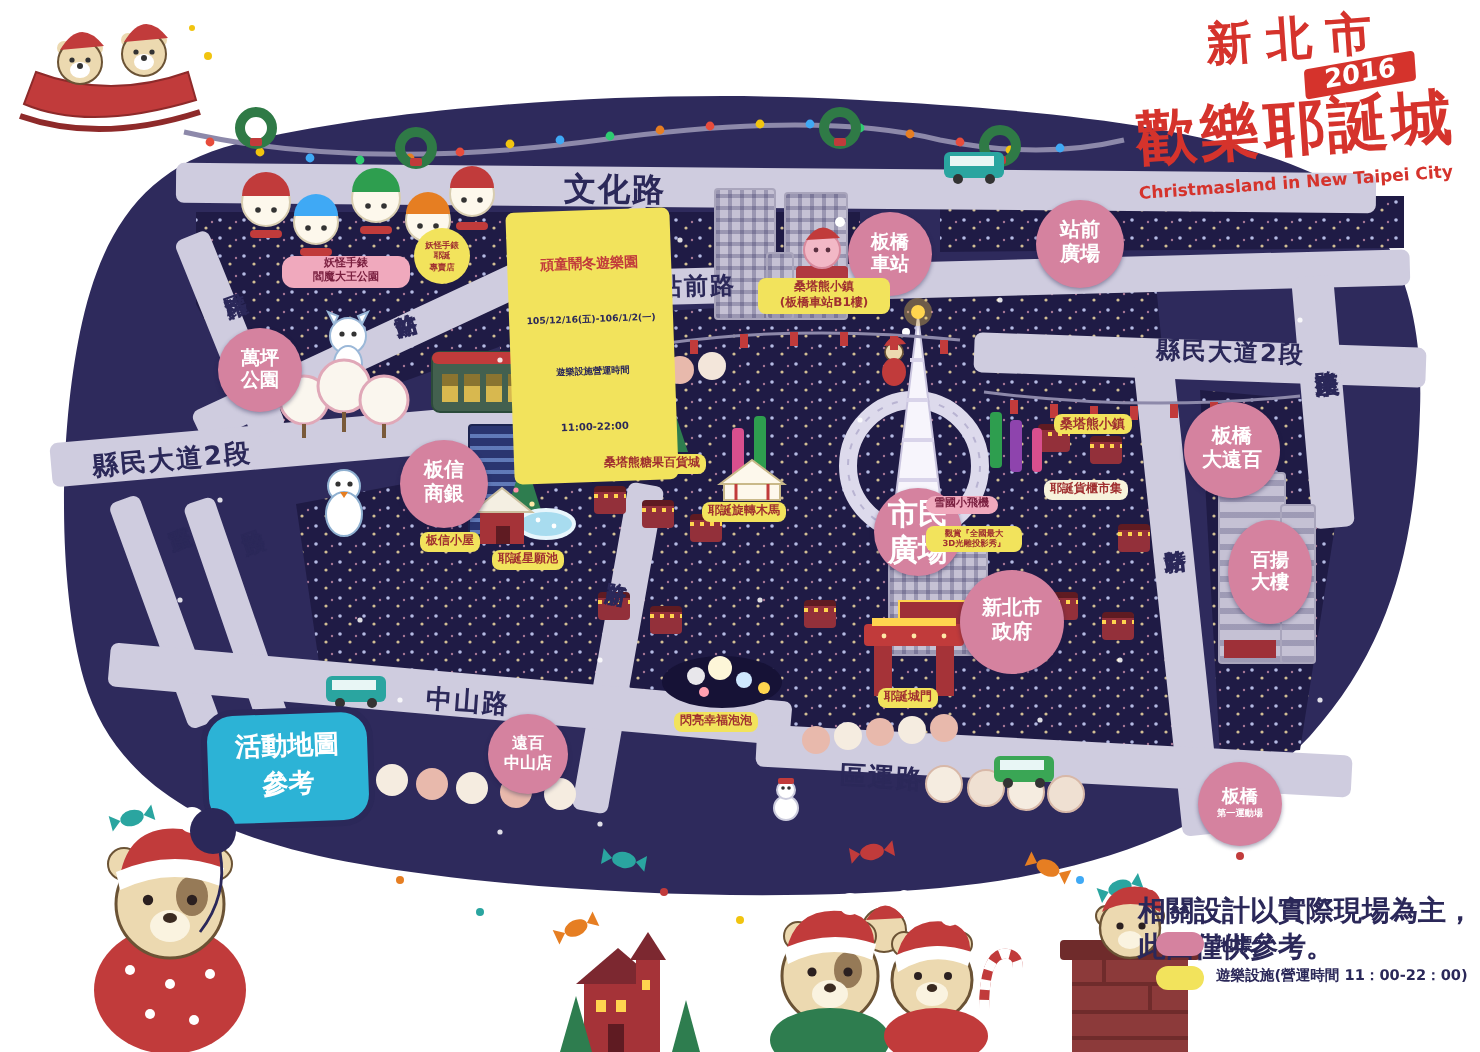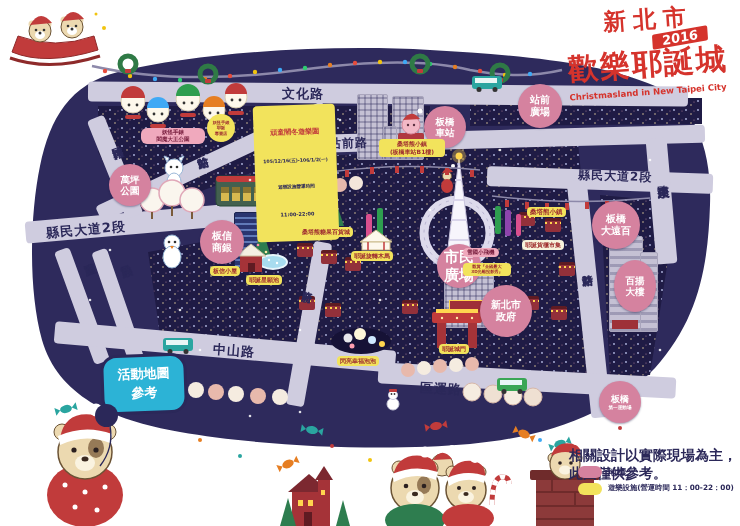--- a/index.html
+++ b/index.html
@@ -85,21 +85,21 @@
   <div class="road" style="left:487px;top:170px;width:226px;height:20px;transform:rotate(2deg)"></div>
   <div class="road" style="left:651px;top:138px;width:21px;height:126px;transform:rotate(-5deg)"></div>
   <div class="road" style="left:579px;top:180px;width:20px;height:238px;transform:rotate(-6deg)"></div>
   <div class="road" style="left:300px;top:241px;width:18px;height:166px;transform:rotate(10deg)"></div>
   <div class="road" style="left:106px;top:114px;width:18px;height:106px;transform:rotate(-22deg)"></div>
   <div class="road" style="left:74px;top:246px;width:16px;height:120px;transform:rotate(-20deg)"></div>
   <div class="road" style="left:111px;top:247px;width:16px;height:124px;transform:rotate(-19deg)"></div>
   <div class="road" style="left:54px;top:336px;width:342px;height:22px;transform:rotate(5deg)"></div>
   <div class="road" style="left:378px;top:370px;width:298px;height:21px;transform:rotate(3deg)"></div>
 
-  <div class="rlab" style="left:282px;top:85px;font-size:13px;transform:rotate(.5deg)">文化路</div>
+  <div class="rlab" style="left:282px;top:85px;font-size:16px;transform:rotate(.5deg)">文化路</div>
   <div class="rlab" style="left:329px;top:135px;font-size:12px;transform:rotate(-1.5deg)">站前路</div>
   <div class="rlab vlab" style="left:190px;top:149px;font-size:11px;transform:rotate(-16deg)">站前路</div>
   <div class="rlab" style="left:46px;top:221px;font-size:13px;transform:rotate(-5deg)">縣民大道2段</div>
   <div class="rlab" style="left:578px;top:168px;font-size:12px;transform:rotate(2deg)">縣民大道2段</div>
   <div class="rlab vlab" style="left:653px;top:176px;font-size:12px;transform:rotate(-5deg)">漢生東路</div>
   <div class="rlab vlab" style="left:577px;top:266px;font-size:11px;transform:rotate(-6deg)">新站路</div>
   <div class="rlab vlab" style="left:303px;top:283px;font-size:10.5px;transform:rotate(10deg)">新府路</div>
   <div class="rlab vlab" style="left:104px;top:140px;font-size:11px;transform:rotate(-20deg)">民權路</div>
   <div class="rlab vlab" style="left:76px;top:256px;font-size:11px;transform:rotate(-20deg)">重慶路</div>
   <div class="rlab vlab" style="left:113px;top:258px;font-size:11px;transform:rotate(-19deg)">民族路</div>
@@ -557,34 +557,36 @@
         <circle cx="240" cy="456" r="2" fill="#2aa5a0"></circle>
       <circle cx="332" cy="446" r="2" fill="#c13b3b"></circle>
         <circle cx="370" cy="460" r="2" fill="#f1c40f"></circle>
       <circle cx="540" cy="440" r="2" fill="#3fa9f5"></circle>
         <circle cx="620" cy="428" r="2" fill="#c13b3b"></circle>
     </g>
   </svg>
 
   <div class="pin" style="left:424px;top:106px;width:42px;height:42px;font-size:9.5px">板橋
 車站</div>
-  <div class="pin" style="left:518px;top:84px;width:44px;height:44px;font-size:10px">站前
+  <div class="pin" style="left:518px;top:100px;width:44px;height:44px;font-size:10px">站前
 廣場</div>
   <div class="pin" style="left:109px;top:164px;width:42px;height:42px;font-size:9.5px">萬坪
 公園</div>
   <div class="pin" style="left:200px;top:220px;width:44px;height:44px;font-size:10px">板信
 商銀</div>
   <div class="pin" style="left:592px;top:201px;width:48px;height:48px;font-size:10px">板橋
 大遠百</div>
   <div class="pin" style="left:614px;top:260px;width:42px;height:52px;font-size:9.5px">百揚
 大樓</div>
   <div class="pin" style="left:437px;top:244px;width:44px;height:44px;font-size:15px">市民
 廣場</div>
   <div class="pin" style="left:480px;top:285px;width:52px;height:52px;font-size:10px">新北市
 政府</div>
+  <div class="pin" style="left:244px;top:357px;width:40px;height:40px;font-size:8px">遠百
+中山店</div>
   <div class="pin" style="left:599px;top:381px;width:42px;height:42px">
     <span style="font-size:9px">板橋</span>
     <span style="font-size:4.6px">第一運動場</span>
   </div>
 
   <div class="ylab" style="left:255px;top:105px;width:78px;transform:rotate(-2deg);padding:2px 2px">
     <div style="color:#c13b3b;font-size:7px">頑童鬧冬遊樂園</div>
     <div style="color:#2b2859;font-size:4.6px">105/12/16(五)-106/1/2(一)</div>
     <div style="color:#2b2859;font-size:4.6px">遊樂設施營運時間</div>
     <div style="color:#2b2859;font-size:5px">11:00-22:00</div>

